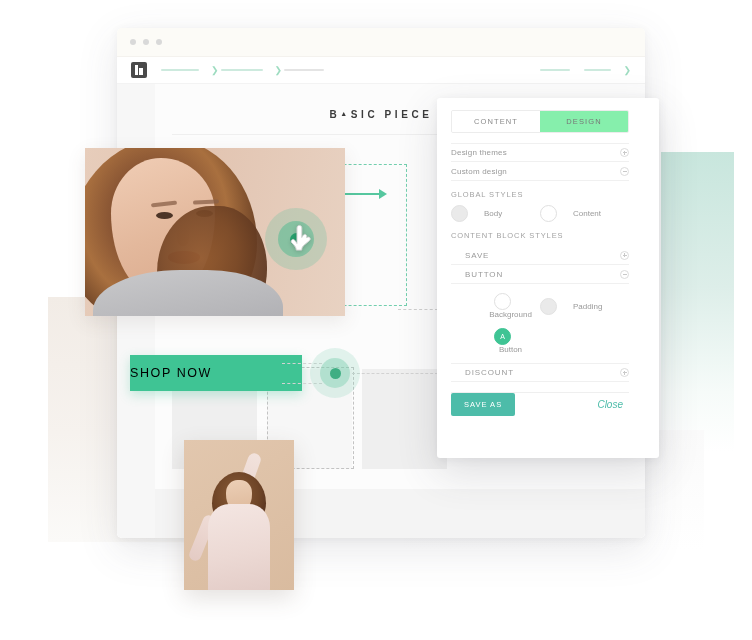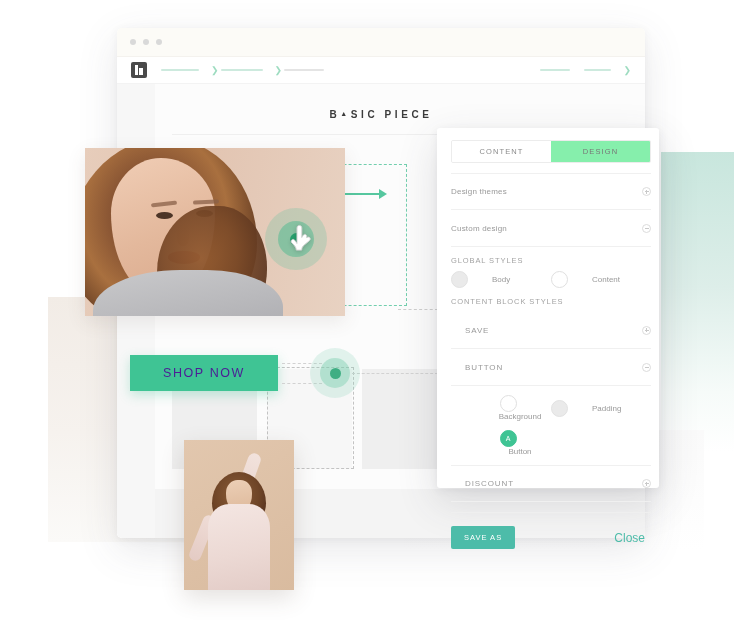--- a/index.html
+++ b/index.html
@@ -185,24 +185,24 @@
 
   .hand-cursor {
     position: absolute; left: 289px; top: 224px;
     width: 24px; height: 30px;
     filter: drop-shadow(0 1px 2px rgba(0,0,0,0.18));
   }
 
   
   .shop-now {
     position: absolute; left: 130px; top: 355px;
-    width: 148px; height: 36px;
+    width: 172px; height: 36px;
     background: #3fc494;
-    color: #4c1d95; font-size: 12.5px; letter-spacing: 1.6px;
-    display: flex; align-items: center; justify-content: center;
+    color: #000000; font-size: 12.5px; letter-spacing: 1.6px;
+    display: flex; align-items: center; justify-content: flex-start;
     box-shadow: 0 4px 12px rgba(63,196,148,0.30);
   }
   .dash-h {
     position: absolute; height: 0; border-top: 1px dashed #d2d2d2;
   }
 
   
   .model-card {
     position: absolute; left: 184px; top: 440px;
     width: 110px; height: 150px;
@@ -231,37 +231,37 @@
     border-radius: 8px; transform: rotate(22deg);
   }
   .m-dress {
     position: absolute; left: 24px; top: 64px; width: 62px; height: 90px;
     background: linear-gradient(170deg,#f4e6e2 0%, #ecd9d4 55%, #e2cbc6 100%);
     border-radius: 34% 34% 6% 6% / 26% 26% 6% 6%;
   }
 
   
   .panel {
-    position: absolute; left: 437px; top: 128px;
+    position: absolute; left: 437px; top: 98px;
     width: 222px; height: 360px;
     background: #ffffff;
     border-radius: 3px;
     box-shadow: 0 14px 40px rgba(70,70,80,0.16), 0 2px 8px rgba(70,70,80,0.08);
-    padding: 12px 8px 0 14px;
+    padding: 12px 30px 0 14px;
   }
   .tabs { display: flex; height: 23px; border: 1px solid #ececec; border-radius: 2px; overflow: hidden; }
   .tab {
     flex: 1; display: flex; align-items: center; justify-content: center;
     font-size: 7.5px; letter-spacing: 1.1px; color: #8b8b8b; background: #ffffff;
   }
   .tab.active { background: #86efac; color: #777777; }
 
   .rowline {
     display: flex; align-items: center; justify-content: space-between;
-    height: 37px; border-bottom: 1px solid #f0f0f0;
+    height: 19px; border-bottom: 1px solid #f0f0f0;
     font-size: 8px; color: #9a9a9a;
   }
   .rowline.first { margin-top: 10px; border-top: 1px solid #f0f0f0; }
   .rowline .lbl { letter-spacing: .2px; }
   .rowline.indent .lbl { padding-left: 14px; letter-spacing: .9px; }
 
   .toggle-icon {
     width: 9px; height: 9px; border-radius: 50%; border: 1px solid #dcdcdc;
     position: relative; flex: 0 0 auto;
   }
@@ -283,30 +283,30 @@
   .swatch-item.pad-l { padding-left: 14px; flex-direction: column; }
   .circle {
     width: 17px; height: 17px; border-radius: 50%;
     border: 1px solid #e0e0e0; background: #ffffff; flex: 0 0 auto;
   }
   .circle.filled { background: #eaeaea; border-color: #e2e2e2; }
   .circle.green {
     background: #3fc494; border-color: #3fc494; color: #ffffff;
     font-size: 7px; display: flex; align-items: center; justify-content: center;
   }
-  .sw-label { font-size: 8px; color: #9a9a9a; margin-left: 24px; }
+  .sw-label { font-size: 8px; color: #9a9a9a; margin-left: 16px; }
 
   .panel-divider { height: 1px; background: #efefef; margin-top: 10px; }
-  .panel-footer { display: flex; align-items: center; justify-content: space-between; margin-top: 13px; }
+  .panel-footer { display: flex; align-items: center; justify-content: space-between; }
   .save-btn {
     background: #4dbca9; color: #ffffff; font-size: 7.5px; letter-spacing: 1px;
     padding: 7px 13px; border: none; border-radius: 2px; cursor: pointer;
     font-family: "Liberation Sans", sans-serif;
   }
-  .close-link { font-size: 12px; color: #4dbca9; cursor: pointer; padding-right: 6px; }
+  .close-link { font-size: 10px; color: #4dbca9; cursor: pointer; padding-right: 6px; font-style: italic; }
 
   .panel-connector {
     position: absolute; left: 398px; top: 309px; width: 40px; height: 0;
     border-top: 1px dashed #cfcfcf;
   }
 </style>
 </head>
 <body>
 
 <div class="stage">

